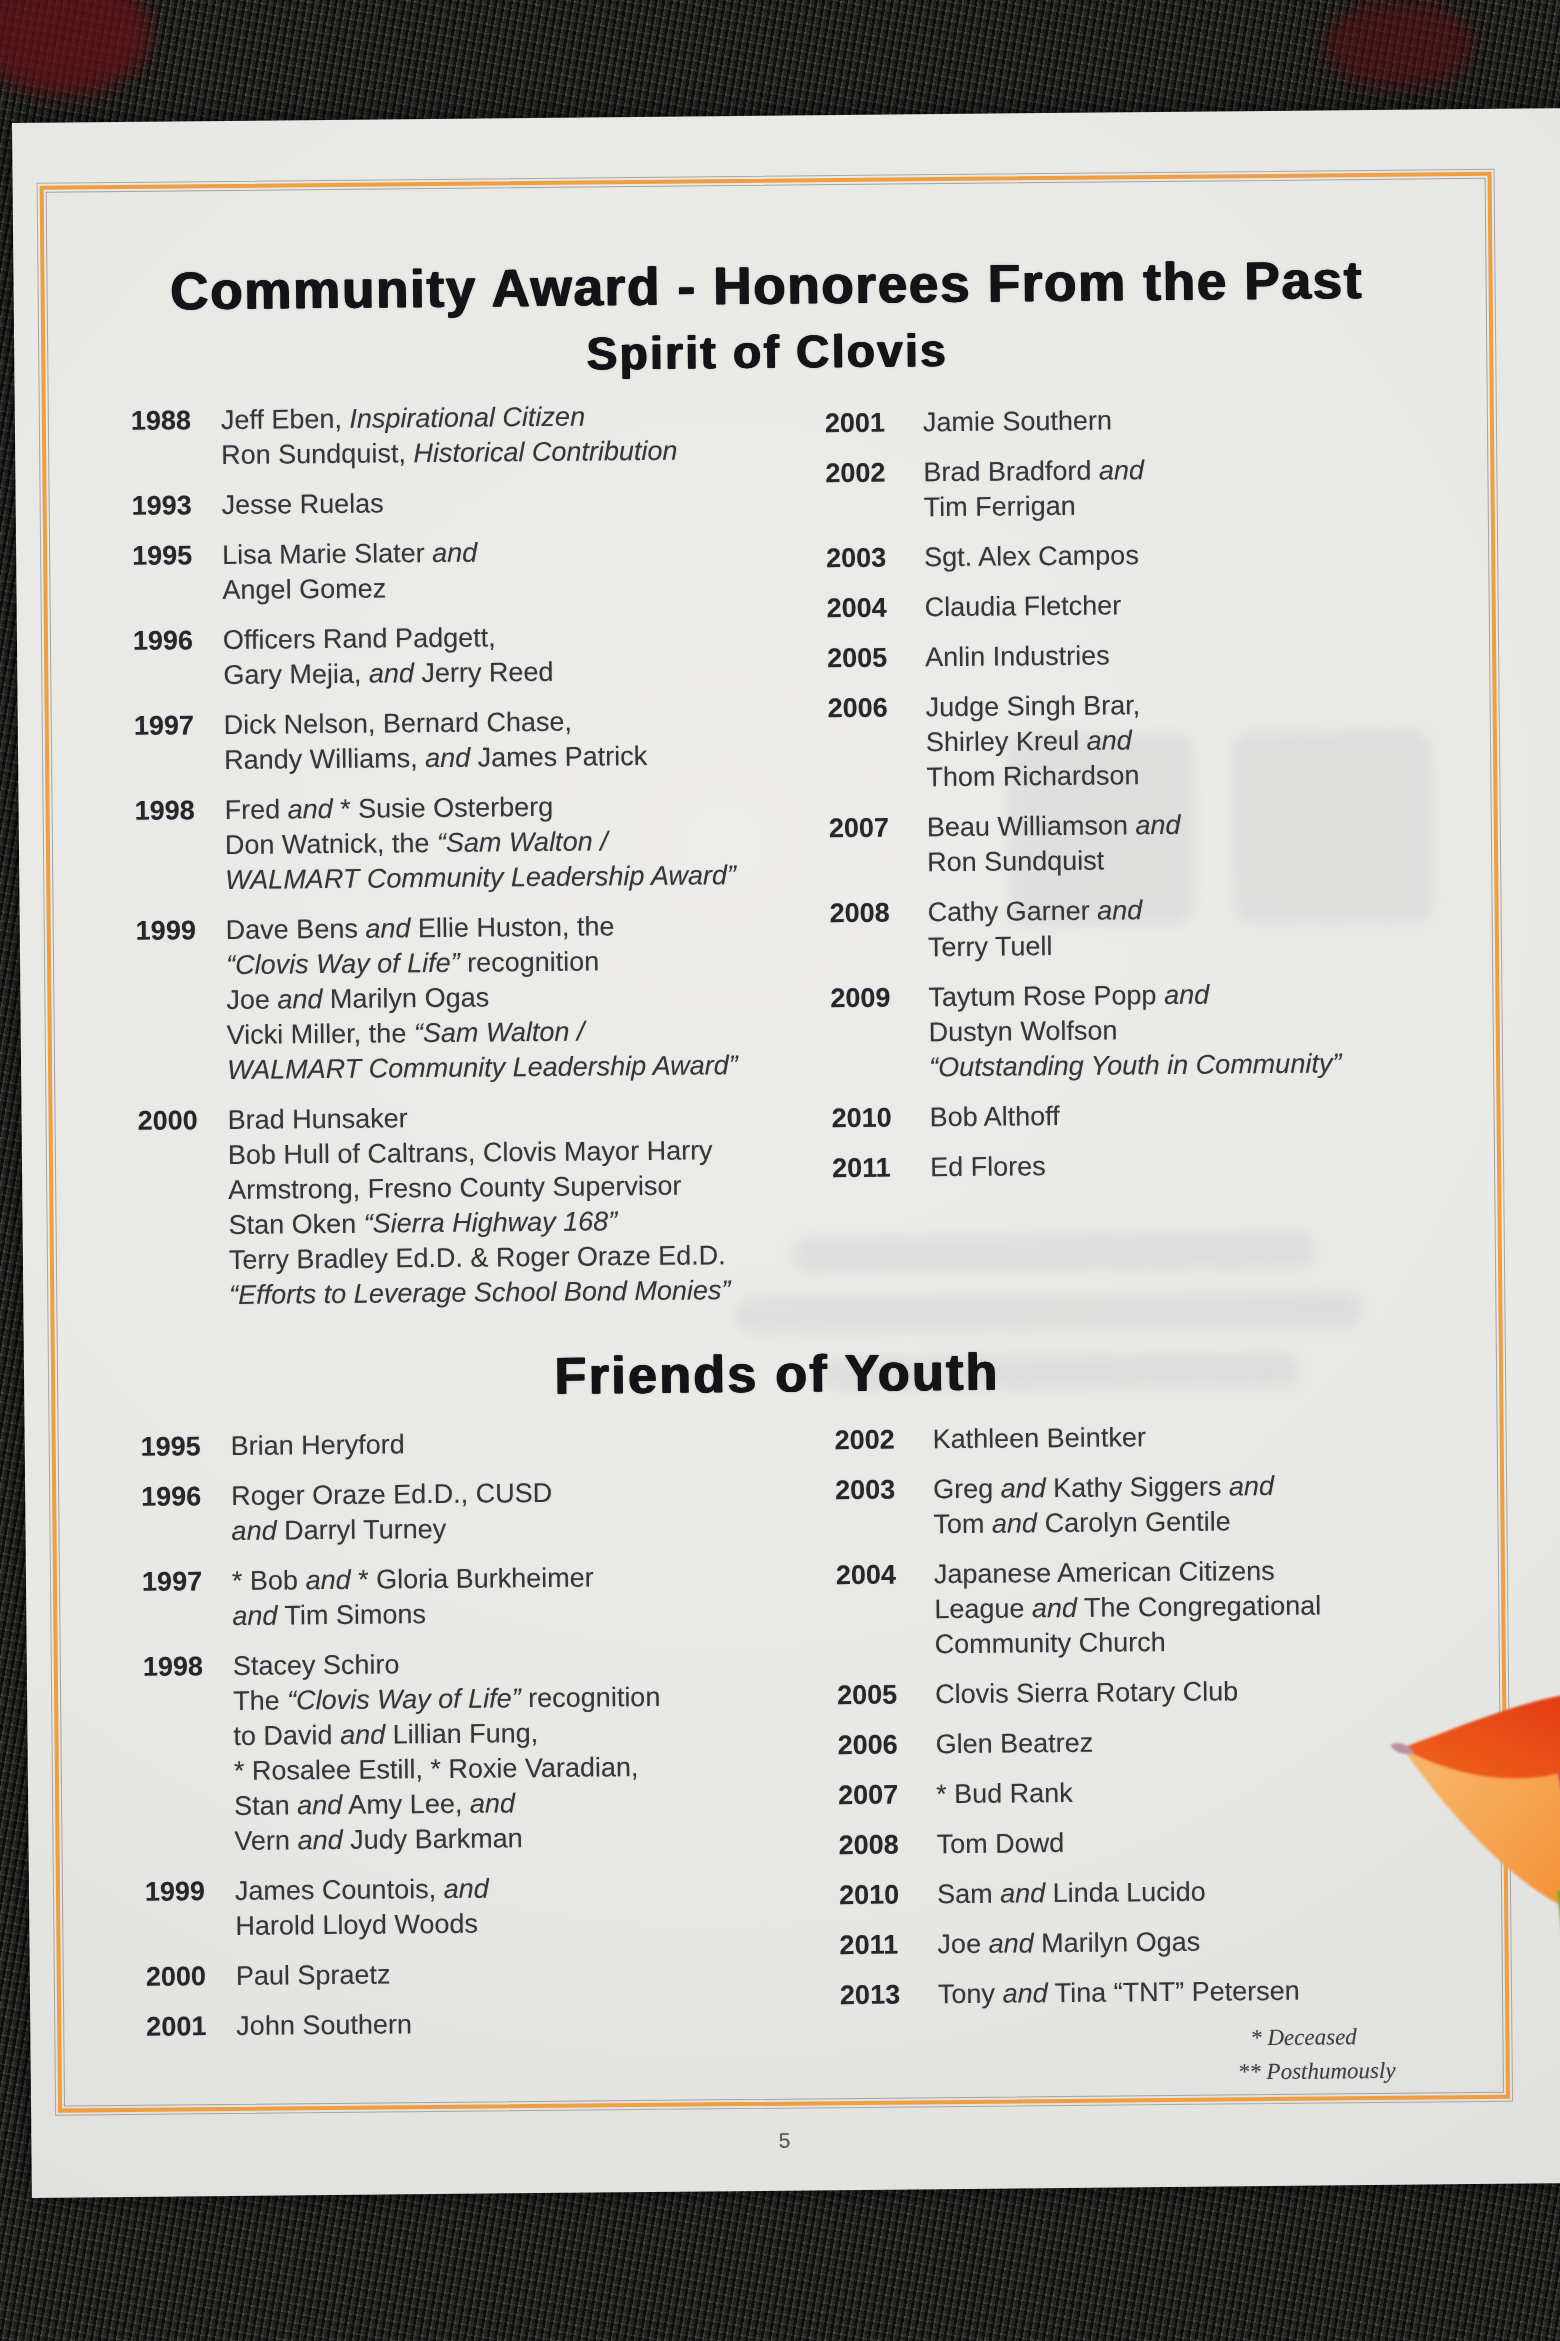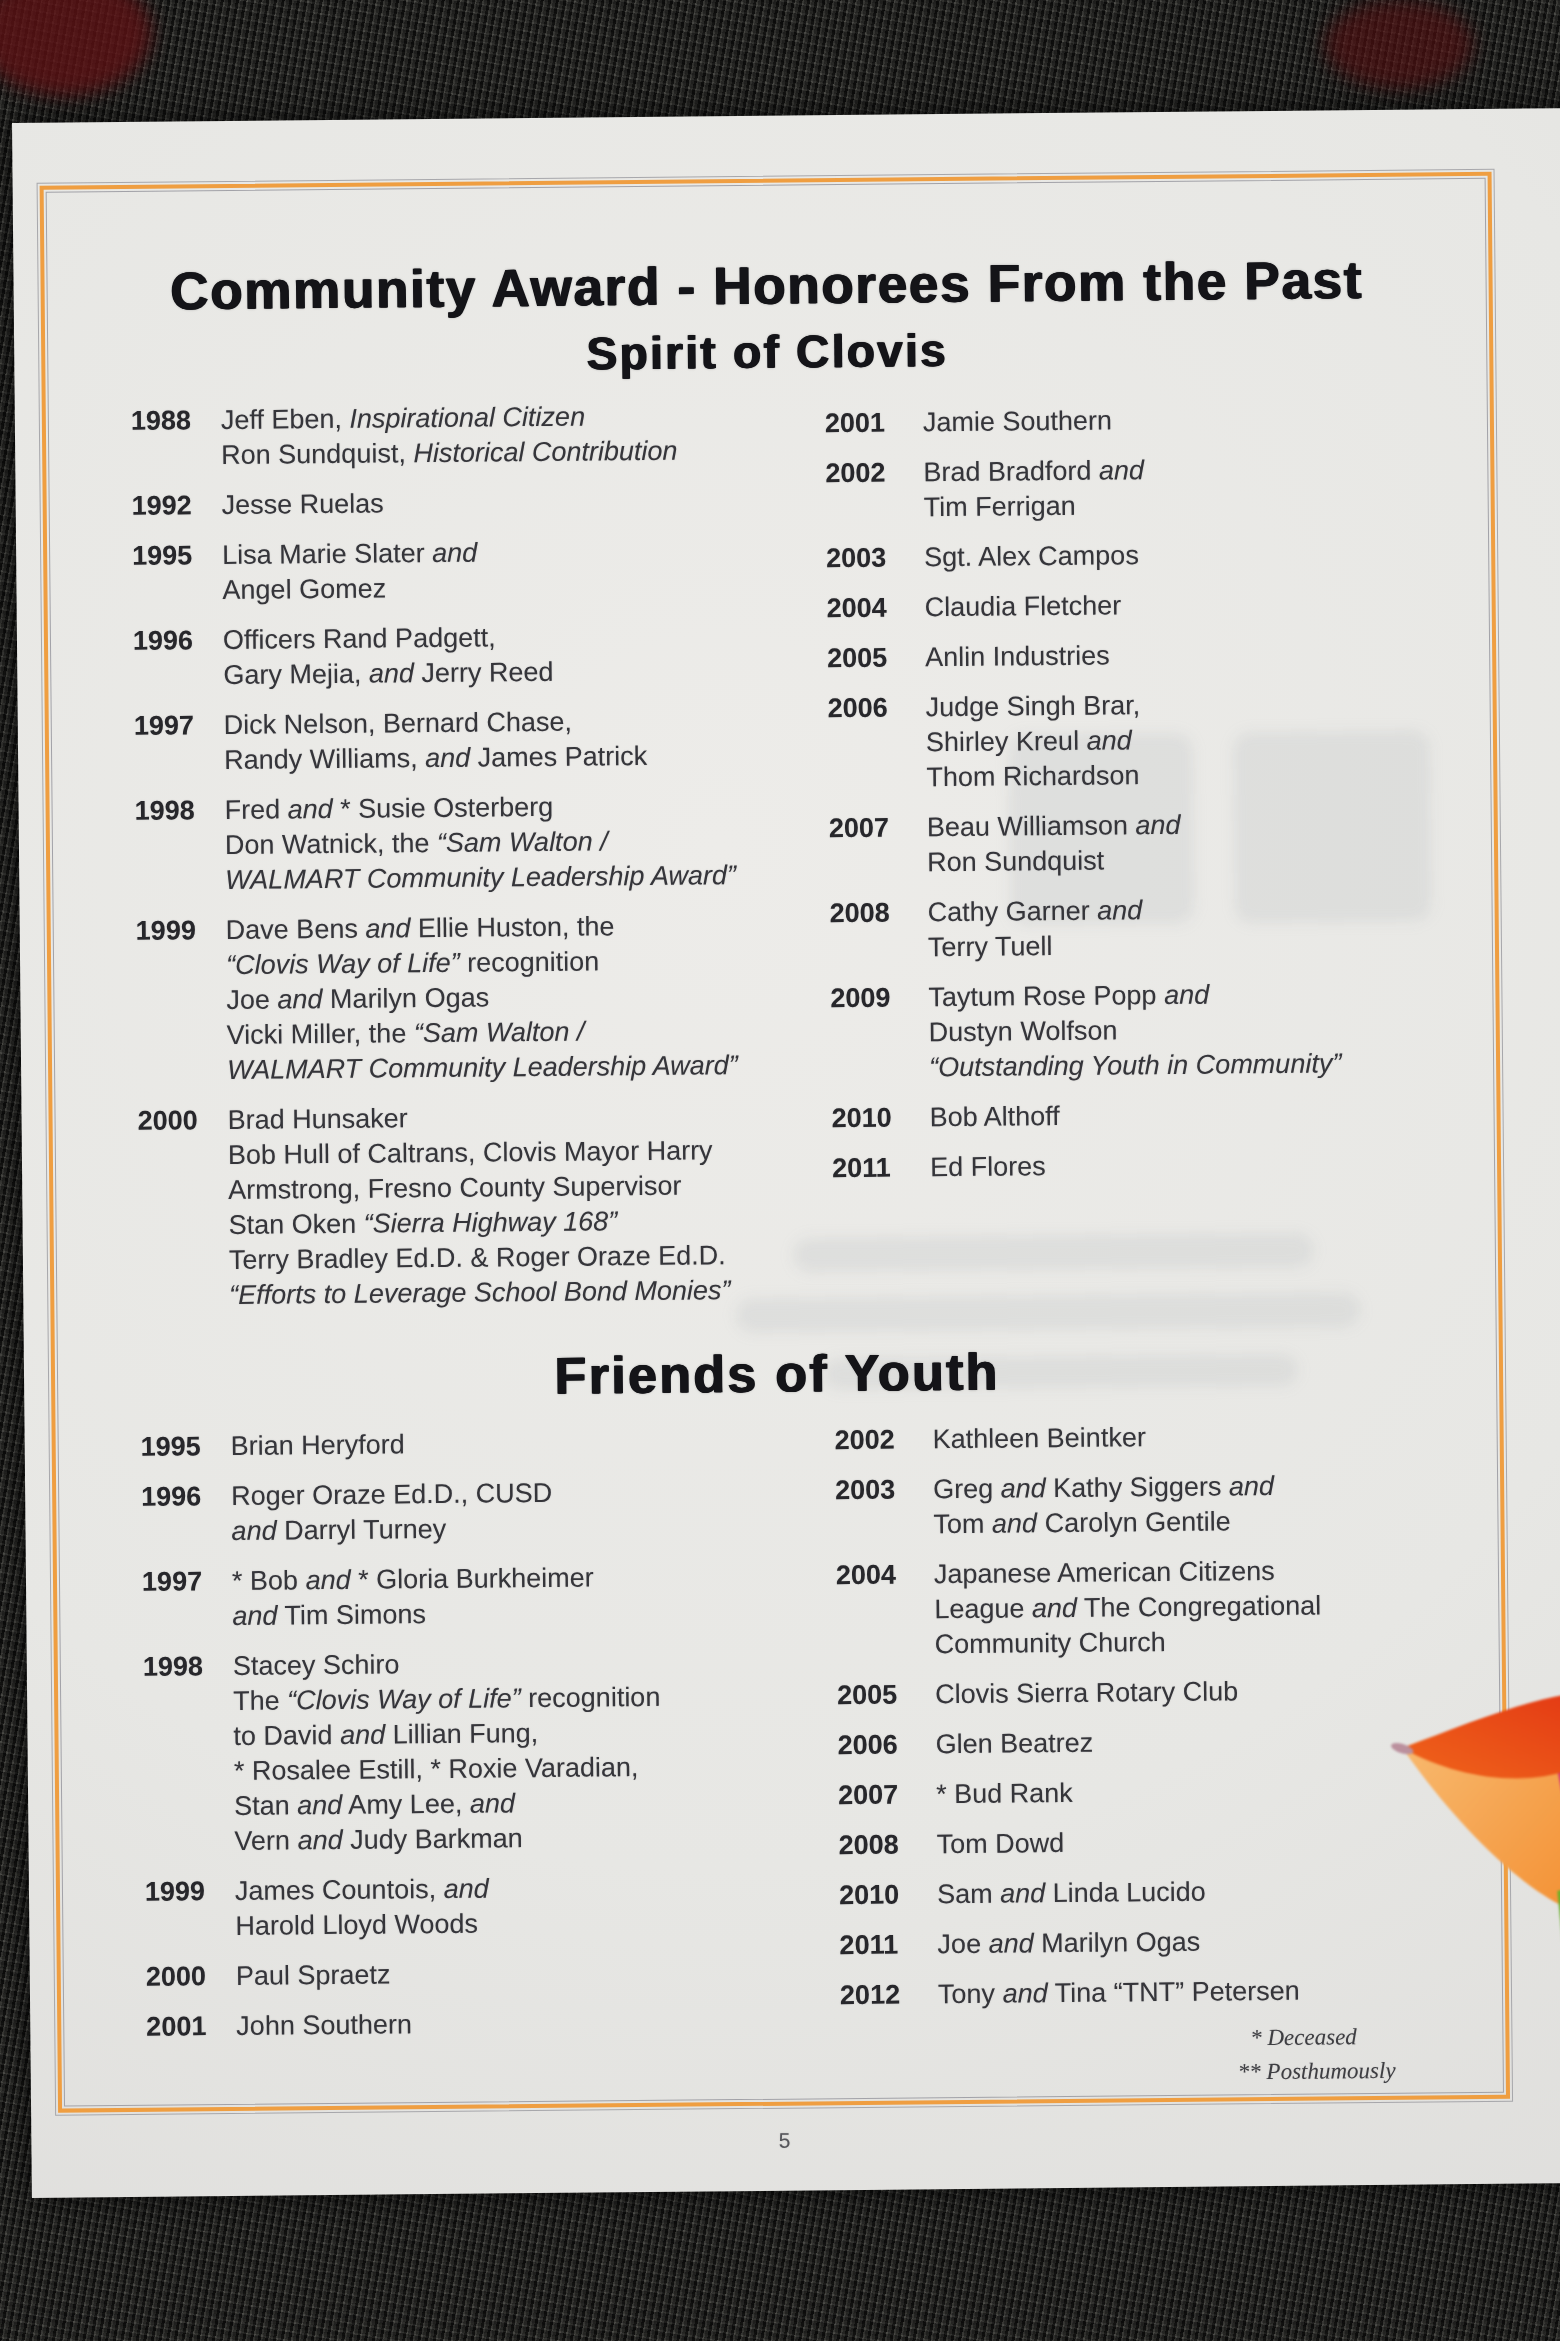--- a/index.html
+++ b/index.html
@@ -111,21 +111,21 @@
 
   <div class="col col-spirit-left" id="spirit-left">
       <div class="entry">
         <span class="year">1988</span>
         <div class="lines">
           <div class="line">Jeff Eben, <i>Inspirational Citizen</i></div>
           <div class="line">Ron Sundquist, <i>Historical Contribution</i></div>
         </div>
       </div>
       <div class="entry">
-        <span class="year">1992</span>
+        <span class="year">1993</span>
         <div class="lines">
           <div class="line">Jesse Ruelas</div>
         </div>
       </div>
       <div class="entry">
         <span class="year">1995</span>
         <div class="lines">
           <div class="line">Lisa Marie Slater <i>and</i></div>
           <div class="line">Angel Gomez</div>
         </div>
@@ -356,21 +356,21 @@
           <div class="line">Sam <i>and</i>  Linda Lucido</div>
         </div>
       </div>
       <div class="entry">
         <span class="year">2011</span>
         <div class="lines">
           <div class="line">Joe <i>and</i>  Marilyn Ogas</div>
         </div>
       </div>
       <div class="entry">
-        <span class="year">2012</span>
+        <span class="year">2013</span>
         <div class="lines">
           <div class="line">Tony <i>and</i> Tina “TNT” Petersen</div>
         </div>
       </div>
     </div>
 
   <div class="footnotes">
     <div class="fline">*  Deceased</div>
     <div class="fline">**  Posthumously</div>
   </div>

